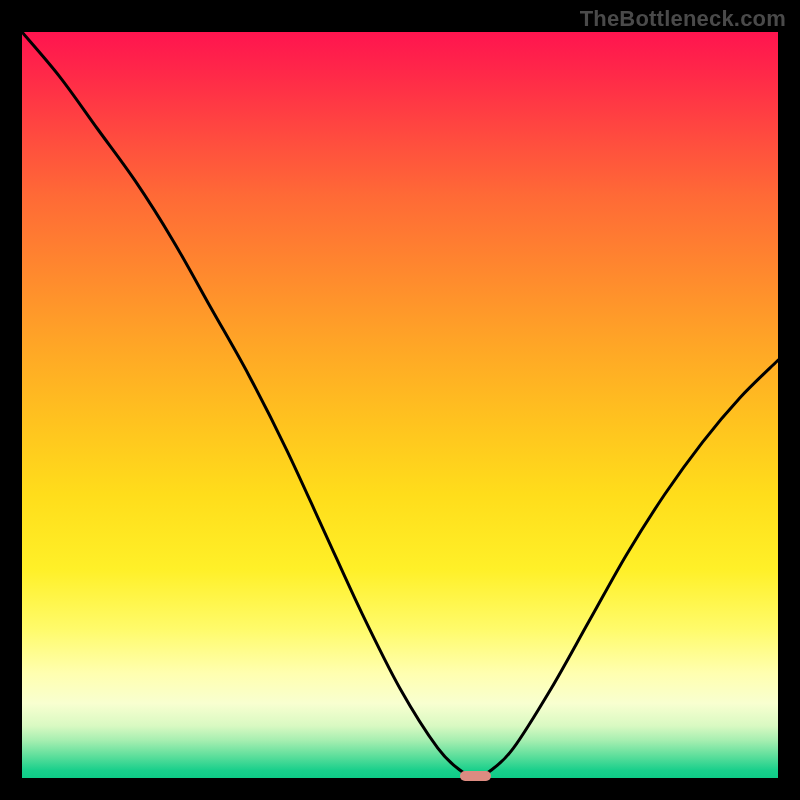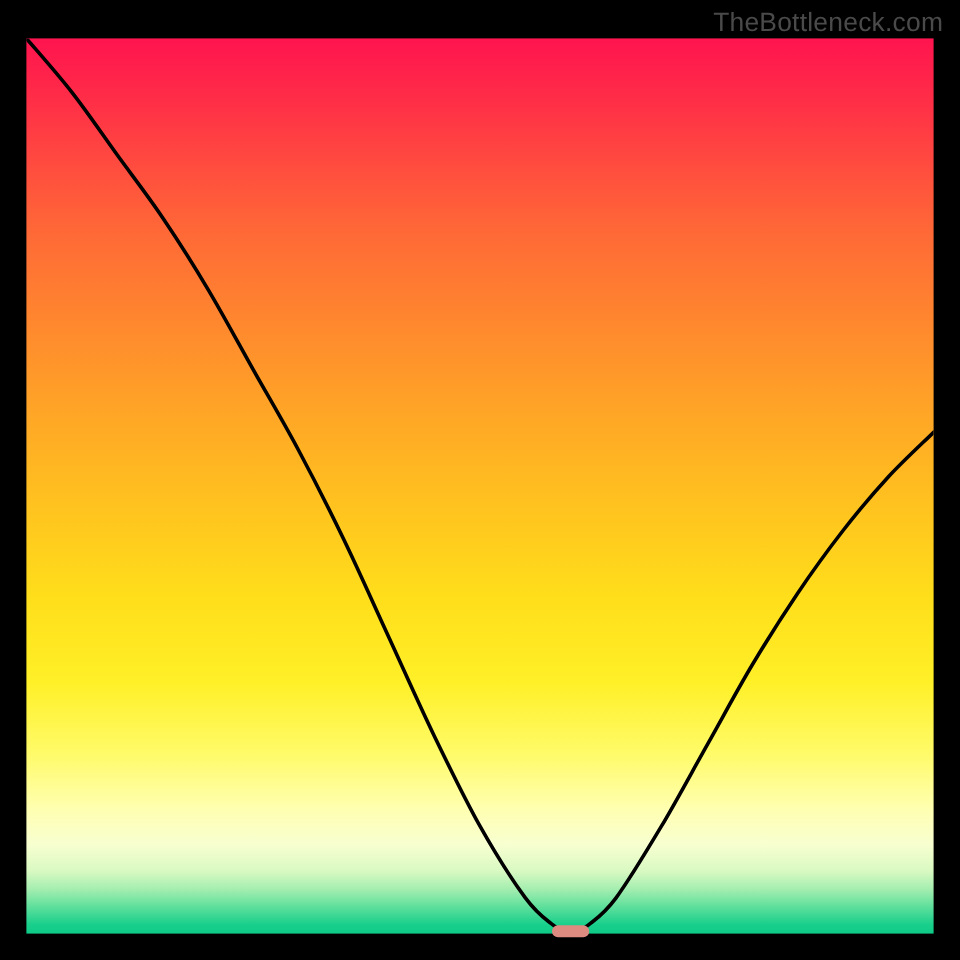--- a/index.html
+++ b/index.html
@@ -16,21 +16,21 @@
     width: 800px;
     height: 800px;
     background: #000;
   }
   .watermark {
     position: absolute;
     top: 6px;
     right: 14px;
     color: #4a4a4a;
     font-size: 22px;
-    font-weight: 400;
+    font-weight: 700;
     letter-spacing: 0.2px;
     z-index: 10;
   }
   .plot {
     position: absolute;
     left: 22px;
     top: 32px;
     width: 756px;
     height: 746px;
   }

